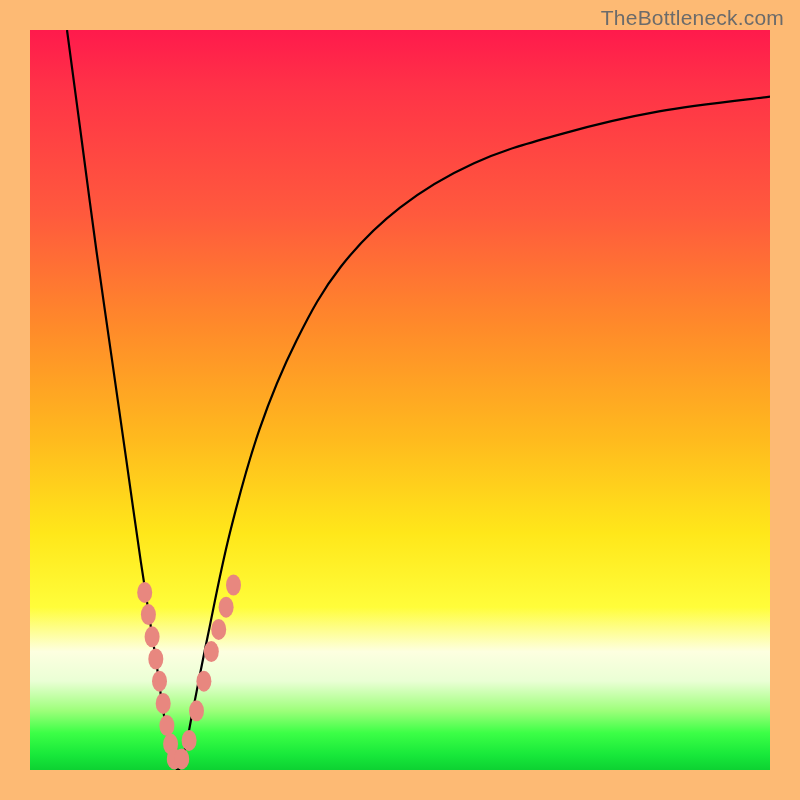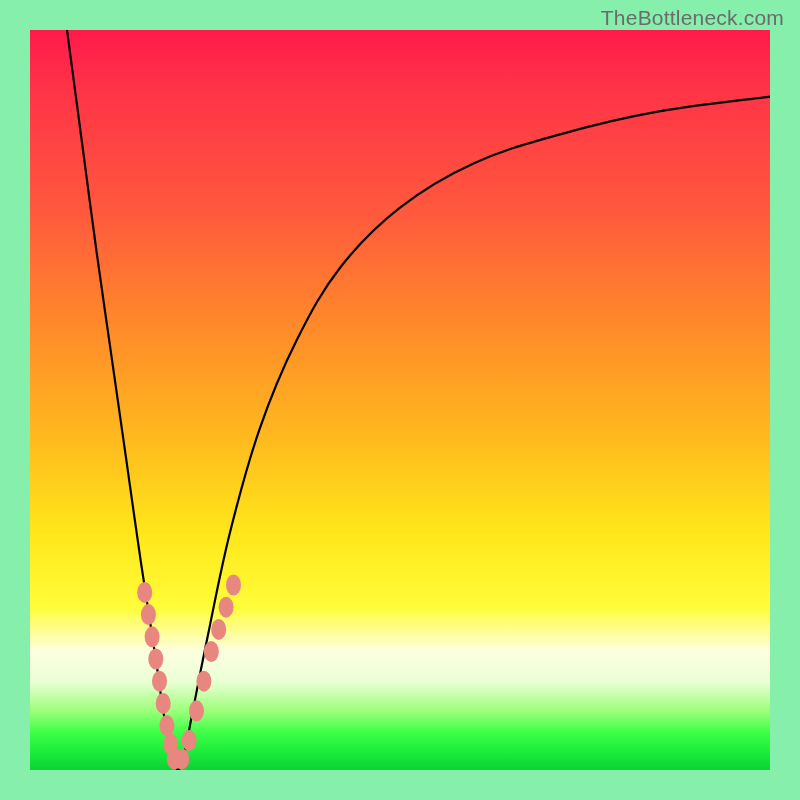--- a/index.html
+++ b/index.html
@@ -10,21 +10,21 @@
     overflow: hidden;
     background: #000;
     font-family: Arial, Helvetica, sans-serif;
   }
   .frame {
     position: absolute;
     left: 0;
     top: 0;
     width: 800px;
     height: 800px;
-    background: #86efac;
+    background: #fdba74;
   }
   .plot {
     position: absolute;
     left: 30px;
     top: 30px;
     width: 740px;
     height: 740px;
     
     background: linear-gradient(
       to bottom,

